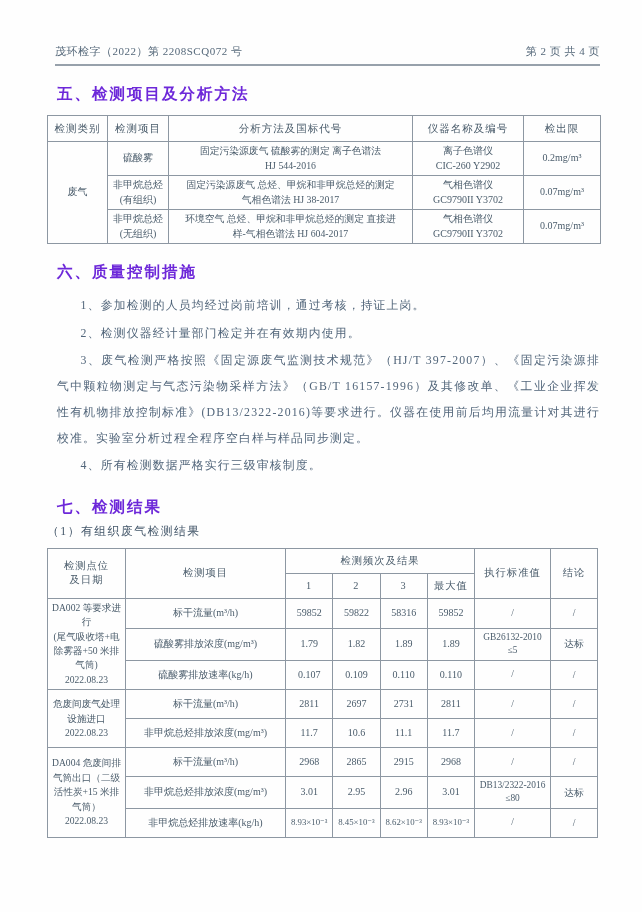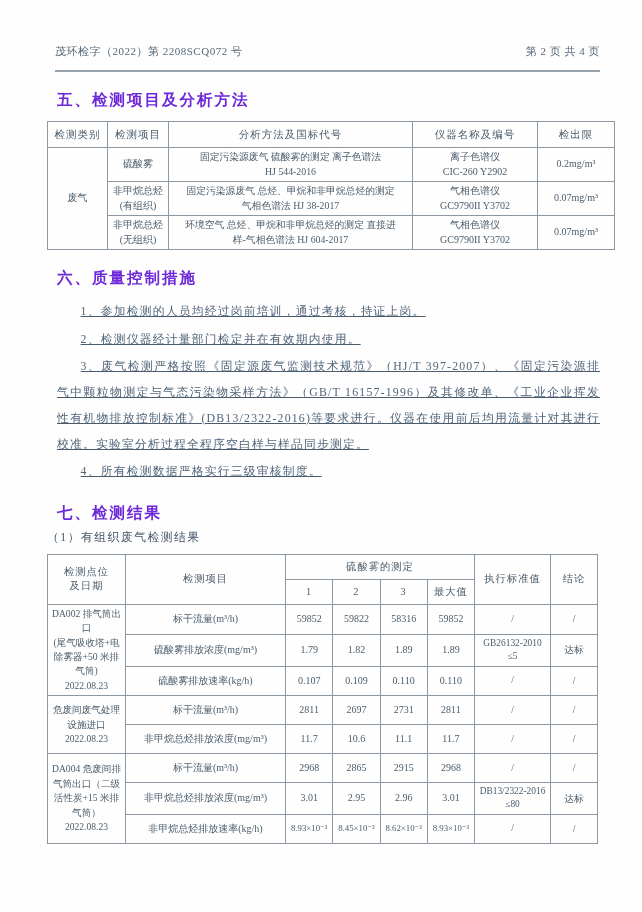--- a/index.html
+++ b/index.html
@@ -15,21 +15,21 @@
     width:642px;height:912px;
     background:#fefefe;
     box-sizing:border-box;
     padding:44px 40px 0 47px;
     position:relative;
   }
   
   .doc-header{
     display:flex;justify-content:space-between;align-items:flex-end;
     margin-left:8px;margin-right:2px;
-    padding-bottom:11px;
+    padding-bottom:5px;
     border-bottom:2px solid #97a1ab;
     font-size:11px;letter-spacing:.5px;color:#55687a;
   }
   .doc-header .right{font-size:11px;}
 
   
   .sec-title{
     font-weight:bold;color:#6d28d9;
     font-size:15.5px;letter-spacing:2px;
     margin:18px 0 10px 10px;
@@ -47,21 +47,21 @@
   }
 
   
   .t1{width:553px;margin:0 0 0 0;font-size:10px;}
   .t1 th{font-size:10.5px;letter-spacing:1px;height:26px;}
   .t1 td{height:29px;line-height:1.45;}
   .t1 .method{font-size:9.8px;}
   .t1 .limit{font-size:10px;}
 
   
-  .paras{margin:8px 2px 0 10px;text-decoration:underline;}
+  .paras{margin:8px 2px 0 10px;}
   .para{
     font-size:11.8px;line-height:2.18;letter-spacing:1.2px;
     text-indent:2em;text-align:justify;
     margin:0 0 2px 0;color:#51657a;
   }
 
   .subtitle{
     font-size:11.8px;letter-spacing:1.5px;color:#44576a;
     margin:6px 0 8px 0;
   }
@@ -71,21 +71,21 @@
   .t2 th{height:25px;font-size:10.3px;letter-spacing:1px;}
   .t2 td{height:29px;line-height:1.4;}
   .t2 .point{font-size:9.6px;line-height:1.5;}
   .t2 .item{font-size:10px;}
   .t2 .std{font-size:9.4px;}
   .t2 .val{font-size:10px;}
   .t2 .sci{font-size:8.8px;letter-spacing:0;}
 
   
   .t1 .c1{width:60px;}.t1 .c2{width:61px;}.t1 .c3{width:244px;}
-  .t1 .c4{width:125px;}.t1 .c5{width:77px;}
+  .t1 .c4{width:111px;}.t1 .c5{width:77px;}
   
   .t2 .k1{width:78px;}.t2 .k2{width:160px;}.t2 .k3{width:47px;}
   .t2 .k4{width:48px;}.t2 .k5{width:48px;}.t2 .k6{width:47px;}
   .t2 .k7{width:76px;}.t2 .k8{width:47px;text-align:center;}
 </style>
 </head>
 <body>
 
 <div class="page">
 
@@ -166,34 +166,34 @@
   <div class="subtitle">（1）有组织废气检测结果</div>
 
   <table class="t2">
     <tbody>
         <tr>
       <th class="k1" rowspan="2">
         <div>检测点位</div>
         <div>及日期</div>
       </th>
       <th class="k2" rowspan="2">检测项目</th>
-      <th colspan="4">硫酸雾的测定</th>
+      <th colspan="4">检测频次及结果</th>
       <th class="k7" rowspan="2">执行标准值</th>
       <th class="k8" rowspan="2">结论</th>
     </tr>
     <tr>
       <th class="k3">1</th>
       <th class="k4">2</th>
       <th class="k5">3</th>
       <th class="k6">最大值</th>
     </tr>
 
     <tr>
       <td class="k1 point" rowspan="3">
-        <div>DA002 排气筒出口</div>
+        <div>DA002 等要求进行</div>
         <div>(尾气吸收塔+电除雾器+50 米排气筒)</div>
         <div>2022.08.23</div>
       </td>
       <td class="k2 item">标干流量(m³/h)</td>
       <td class="k3 val">59852</td>
       <td class="k4 val">59822</td>
       <td class="k5 val">58316</td>
       <td class="k6 val">59852</td>
       <td class="k7 std">/</td>
       <td class="k8">/</td>

